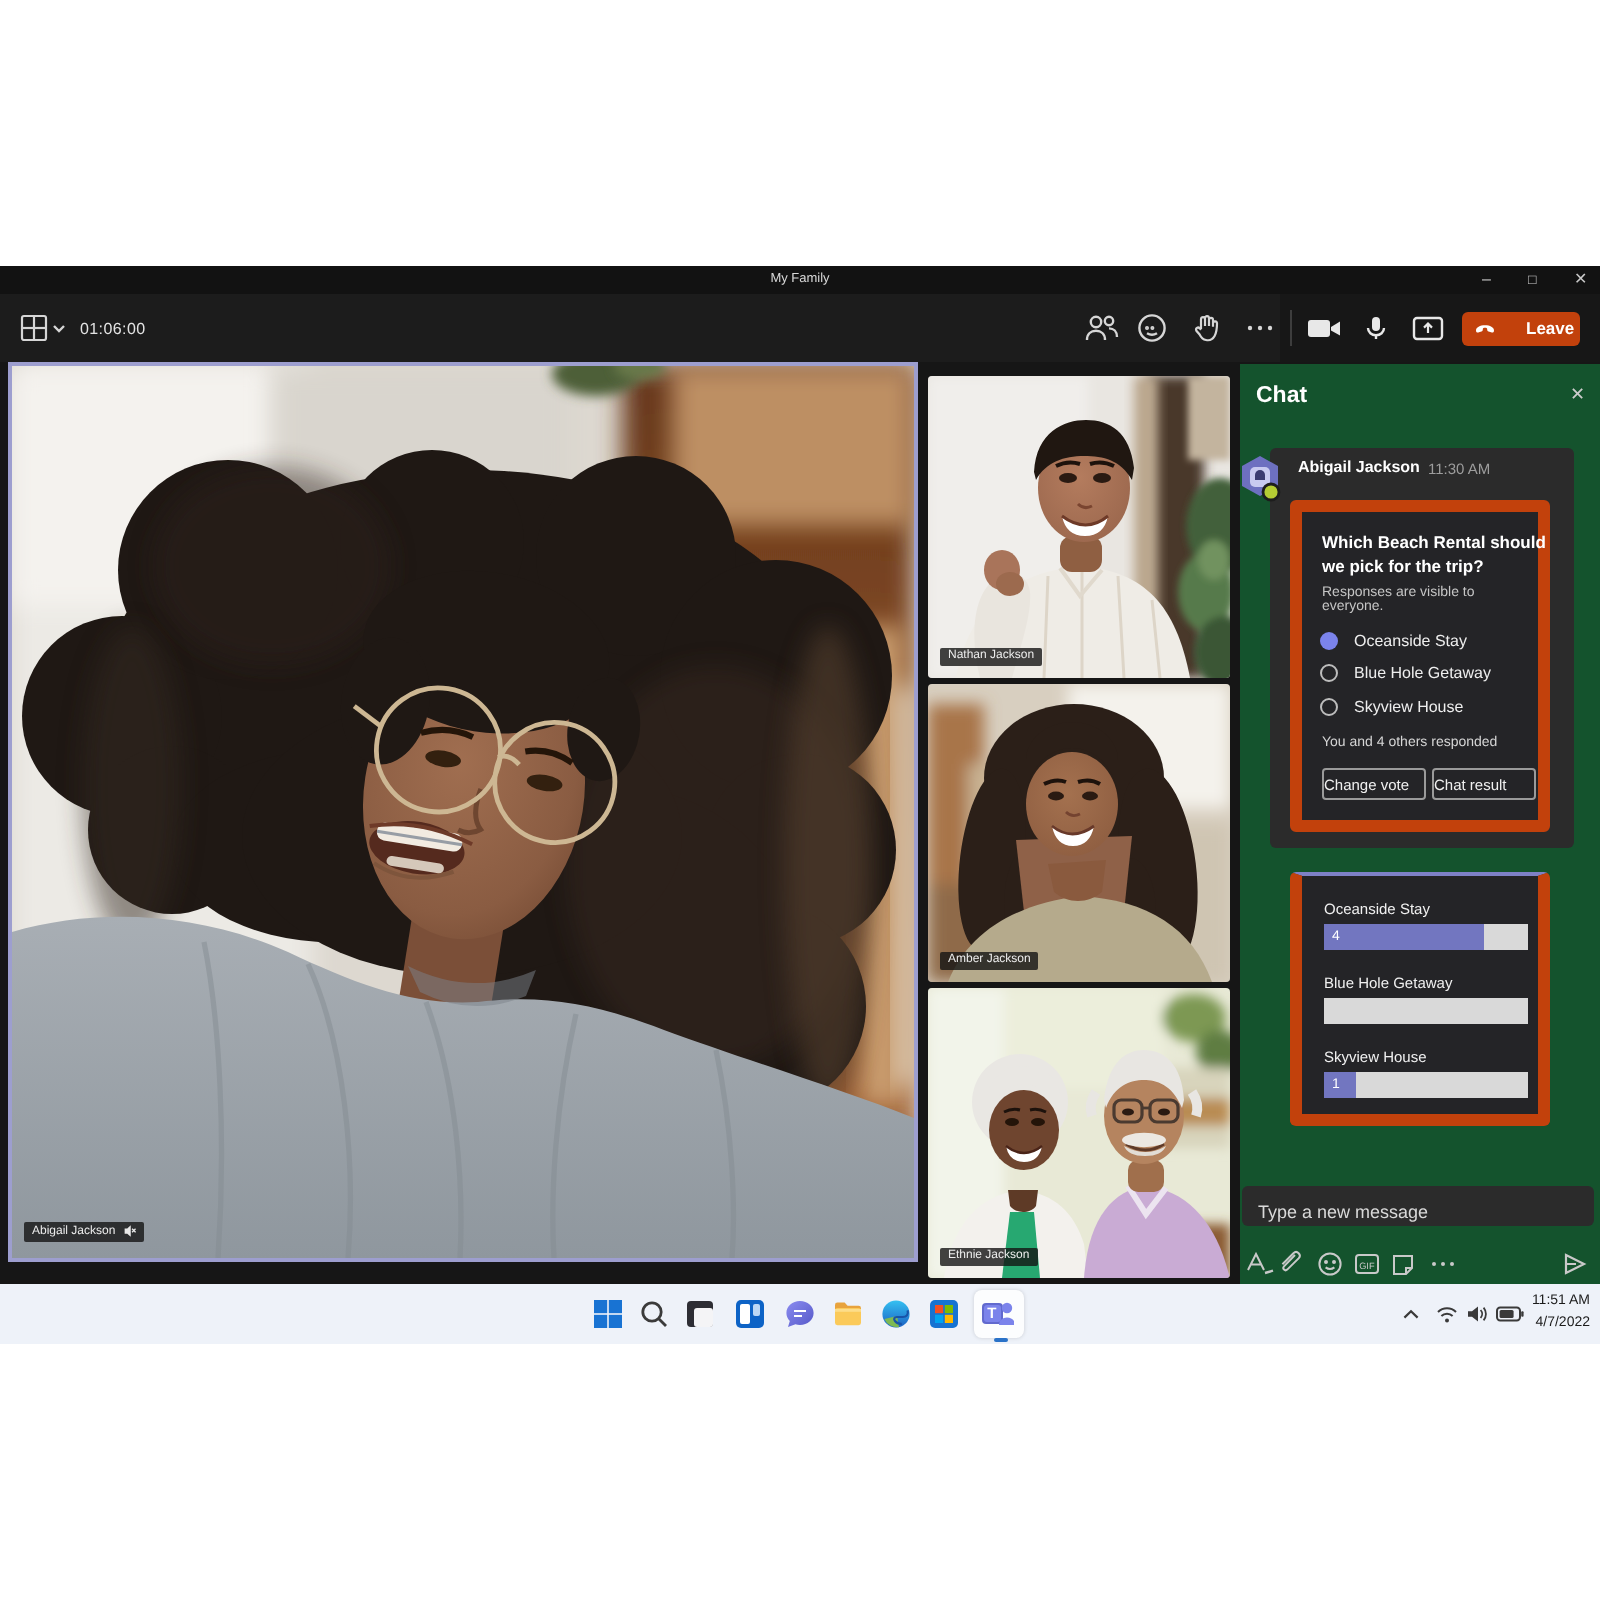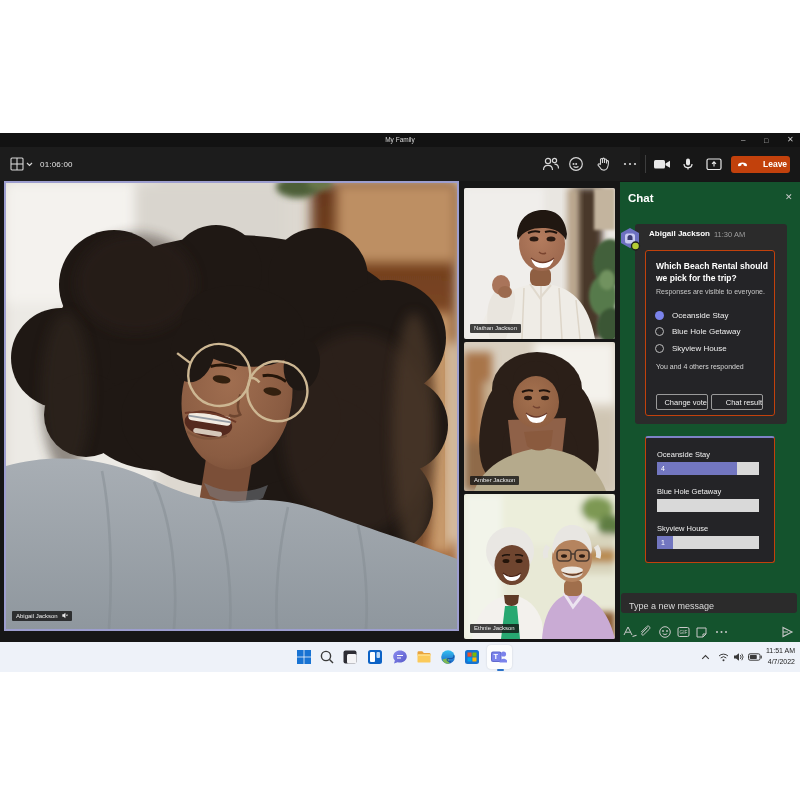--- a/index.html
+++ b/index.html
@@ -18,29 +18,29 @@
 #t1{top:55px;height:151px}
 #t2{top:209px;height:149px}
 #t3{top:361px;height:145px}
 .ntag{position:absolute;left:6px;background:rgba(20,20,20,.8);color:#ededed;font-size:6px;padding:1px 4px 2px;border-radius:1px;white-space:nowrap;z-index:5}
 #chat{position:absolute;left:620px;top:49px;width:180px;height:460px;background:#14532d;color:#fff}
 #chathead{position:absolute;left:8px;top:10px;font-size:11.5px;font-weight:bold;color:#fff}
 #chatx{position:absolute;left:165px;top:10px;font-size:9px;color:#ccc}
 #bubble{position:absolute;left:15px;top:42px;width:152px;height:200px;background:#2b2b2b;border-radius:3px}
 #msgname{position:absolute;left:29px;top:47px;font-size:8px;font-weight:bold;color:#fff}
 #msgtime{position:absolute;left:94px;top:47.5px;font-size:7.5px;color:#9d9d9d}
-.card{position:absolute;background:#242427;border:1px solid #c2410c;border-radius:3px;font-size:8px}
+.card{position:absolute;background:#242427;border:6px solid #c2410c;border-radius:3px;font-size:8px}
 #pollcard{left:25px;top:68px;width:130px;height:166px}
 #rescard{left:25px;top:254px;width:130px;height:127px;border-top:2px solid #7e81c6}
 #ptitle{position:absolute;left:10px;top:9px;width:114px;font-size:8.5px;font-weight:bold;line-height:12px;color:#fff}
 #presp{position:absolute;left:10px;top:37px;font-size:7px;color:#c6c6c6}
 .ropt{position:absolute;left:26px;font-size:8px;color:#eee}
 .rdot{position:absolute;left:9px;width:9px;height:9px;border-radius:50%}
 #pothers{position:absolute;left:10px;top:112px;font-size:7px;color:#d6d6d6}
-.pbtn{position:absolute;top:143px;width:52px;height:16px;border:1px solid #9a9a9a;border-radius:2px;color:#f0f0f0;font-size:7.5px;text-align:right;line-height:15px}
+.pbtn{position:absolute;top:128px;width:52px;height:16px;border:1px solid #9a9a9a;border-radius:2px;color:#f0f0f0;font-size:7.5px;text-align:left;line-height:15px}
 .rlabel{position:absolute;left:11px;font-size:7.5px;color:#f0f0f0}
 .rtrack{position:absolute;left:11px;width:102px;height:13px;background:#d9d9d9}
 .rfill{position:absolute;left:0;top:0;height:13px;background:#7276c0;color:#fff;font-size:7px;line-height:13px;padding-left:4px}
 #input{position:absolute;left:1px;top:411px;width:176px;height:20px;background:#2b2b2b;border-radius:3px;color:#d9d9d9;font-size:9px;line-height:26px;padding-left:8px}
 #compicons{position:absolute;left:0px;top:442px;width:180px;height:16px}
 #taskbar{position:absolute;left:0;top:642px;width:800px;height:30px;background:#eef2f9}
 #tray{position:absolute;right:5px;top:4px;text-align:right;font-size:7px;color:#1b1b1b;line-height:10.5px}
 .tbi{position:absolute;top:7px;width:16px;height:16px}
 #tactive{position:absolute;left:487px;top:3px;width:25px;height:24px;background:#fcfdfe;border-radius:4px;box-shadow:0 0 2px rgba(0,0,0,.15)}
 #below{position:absolute;left:0;top:672px;width:800px;height:128px;background:#fff}

